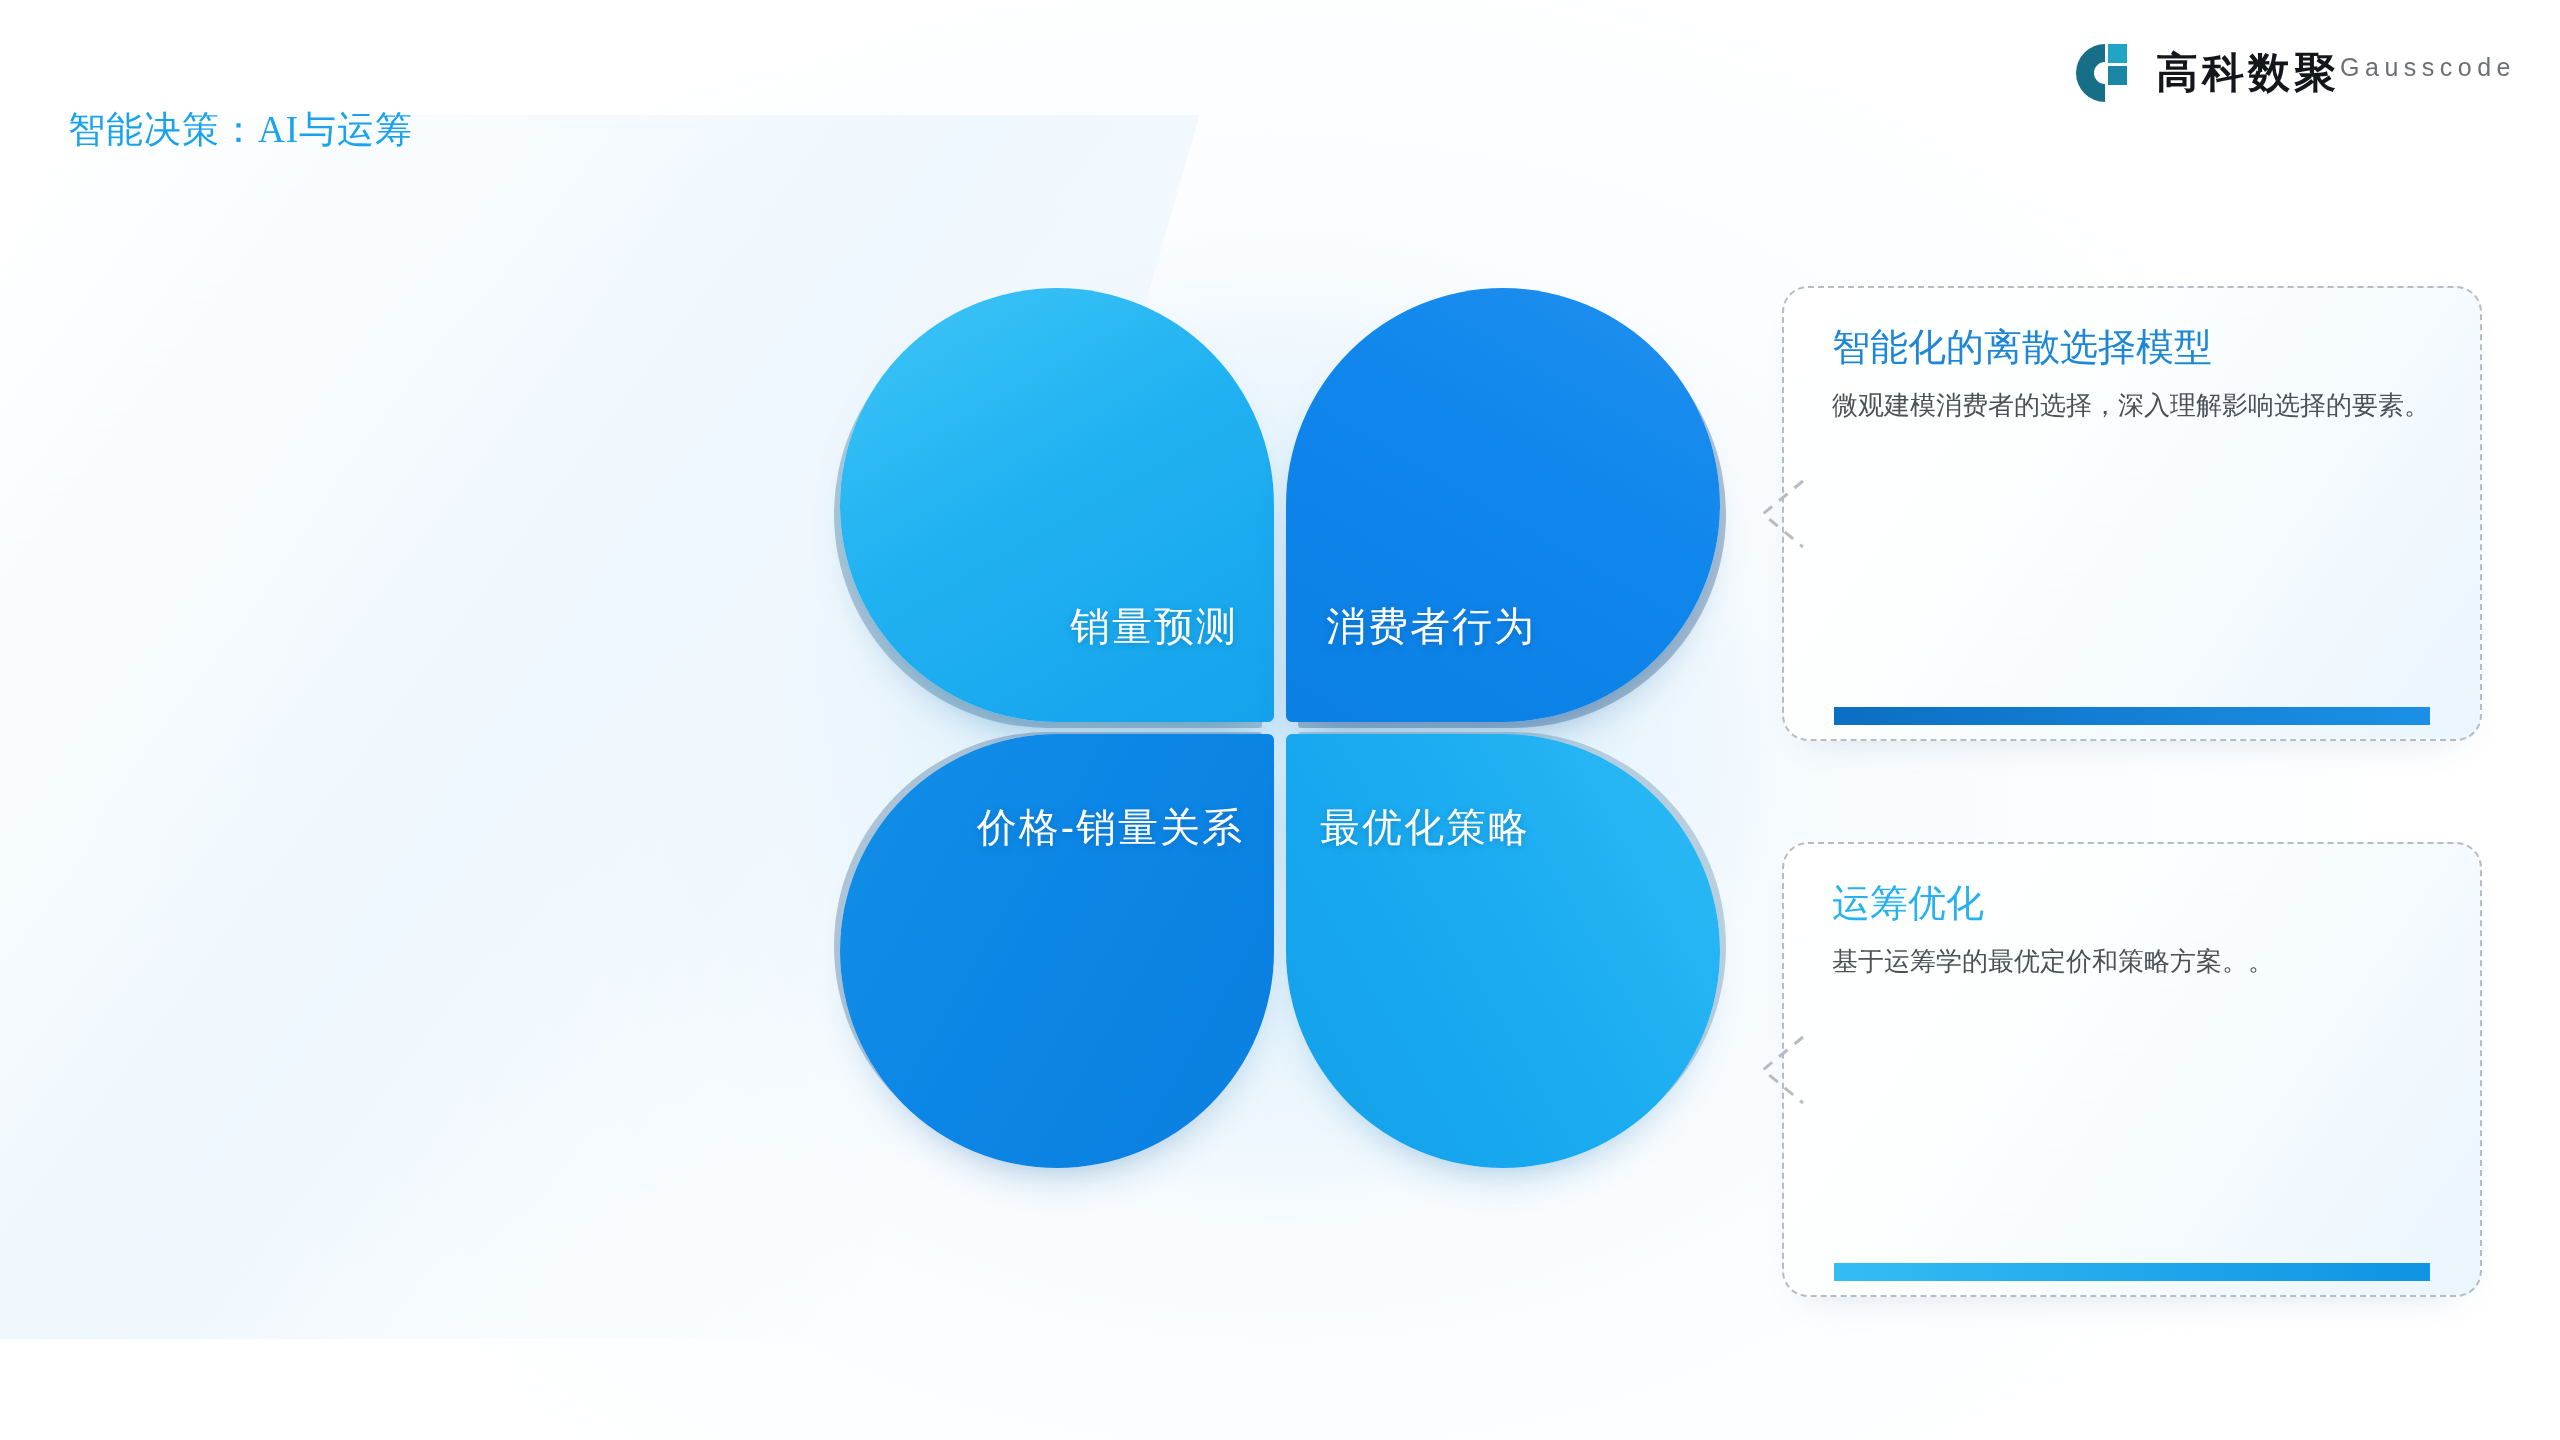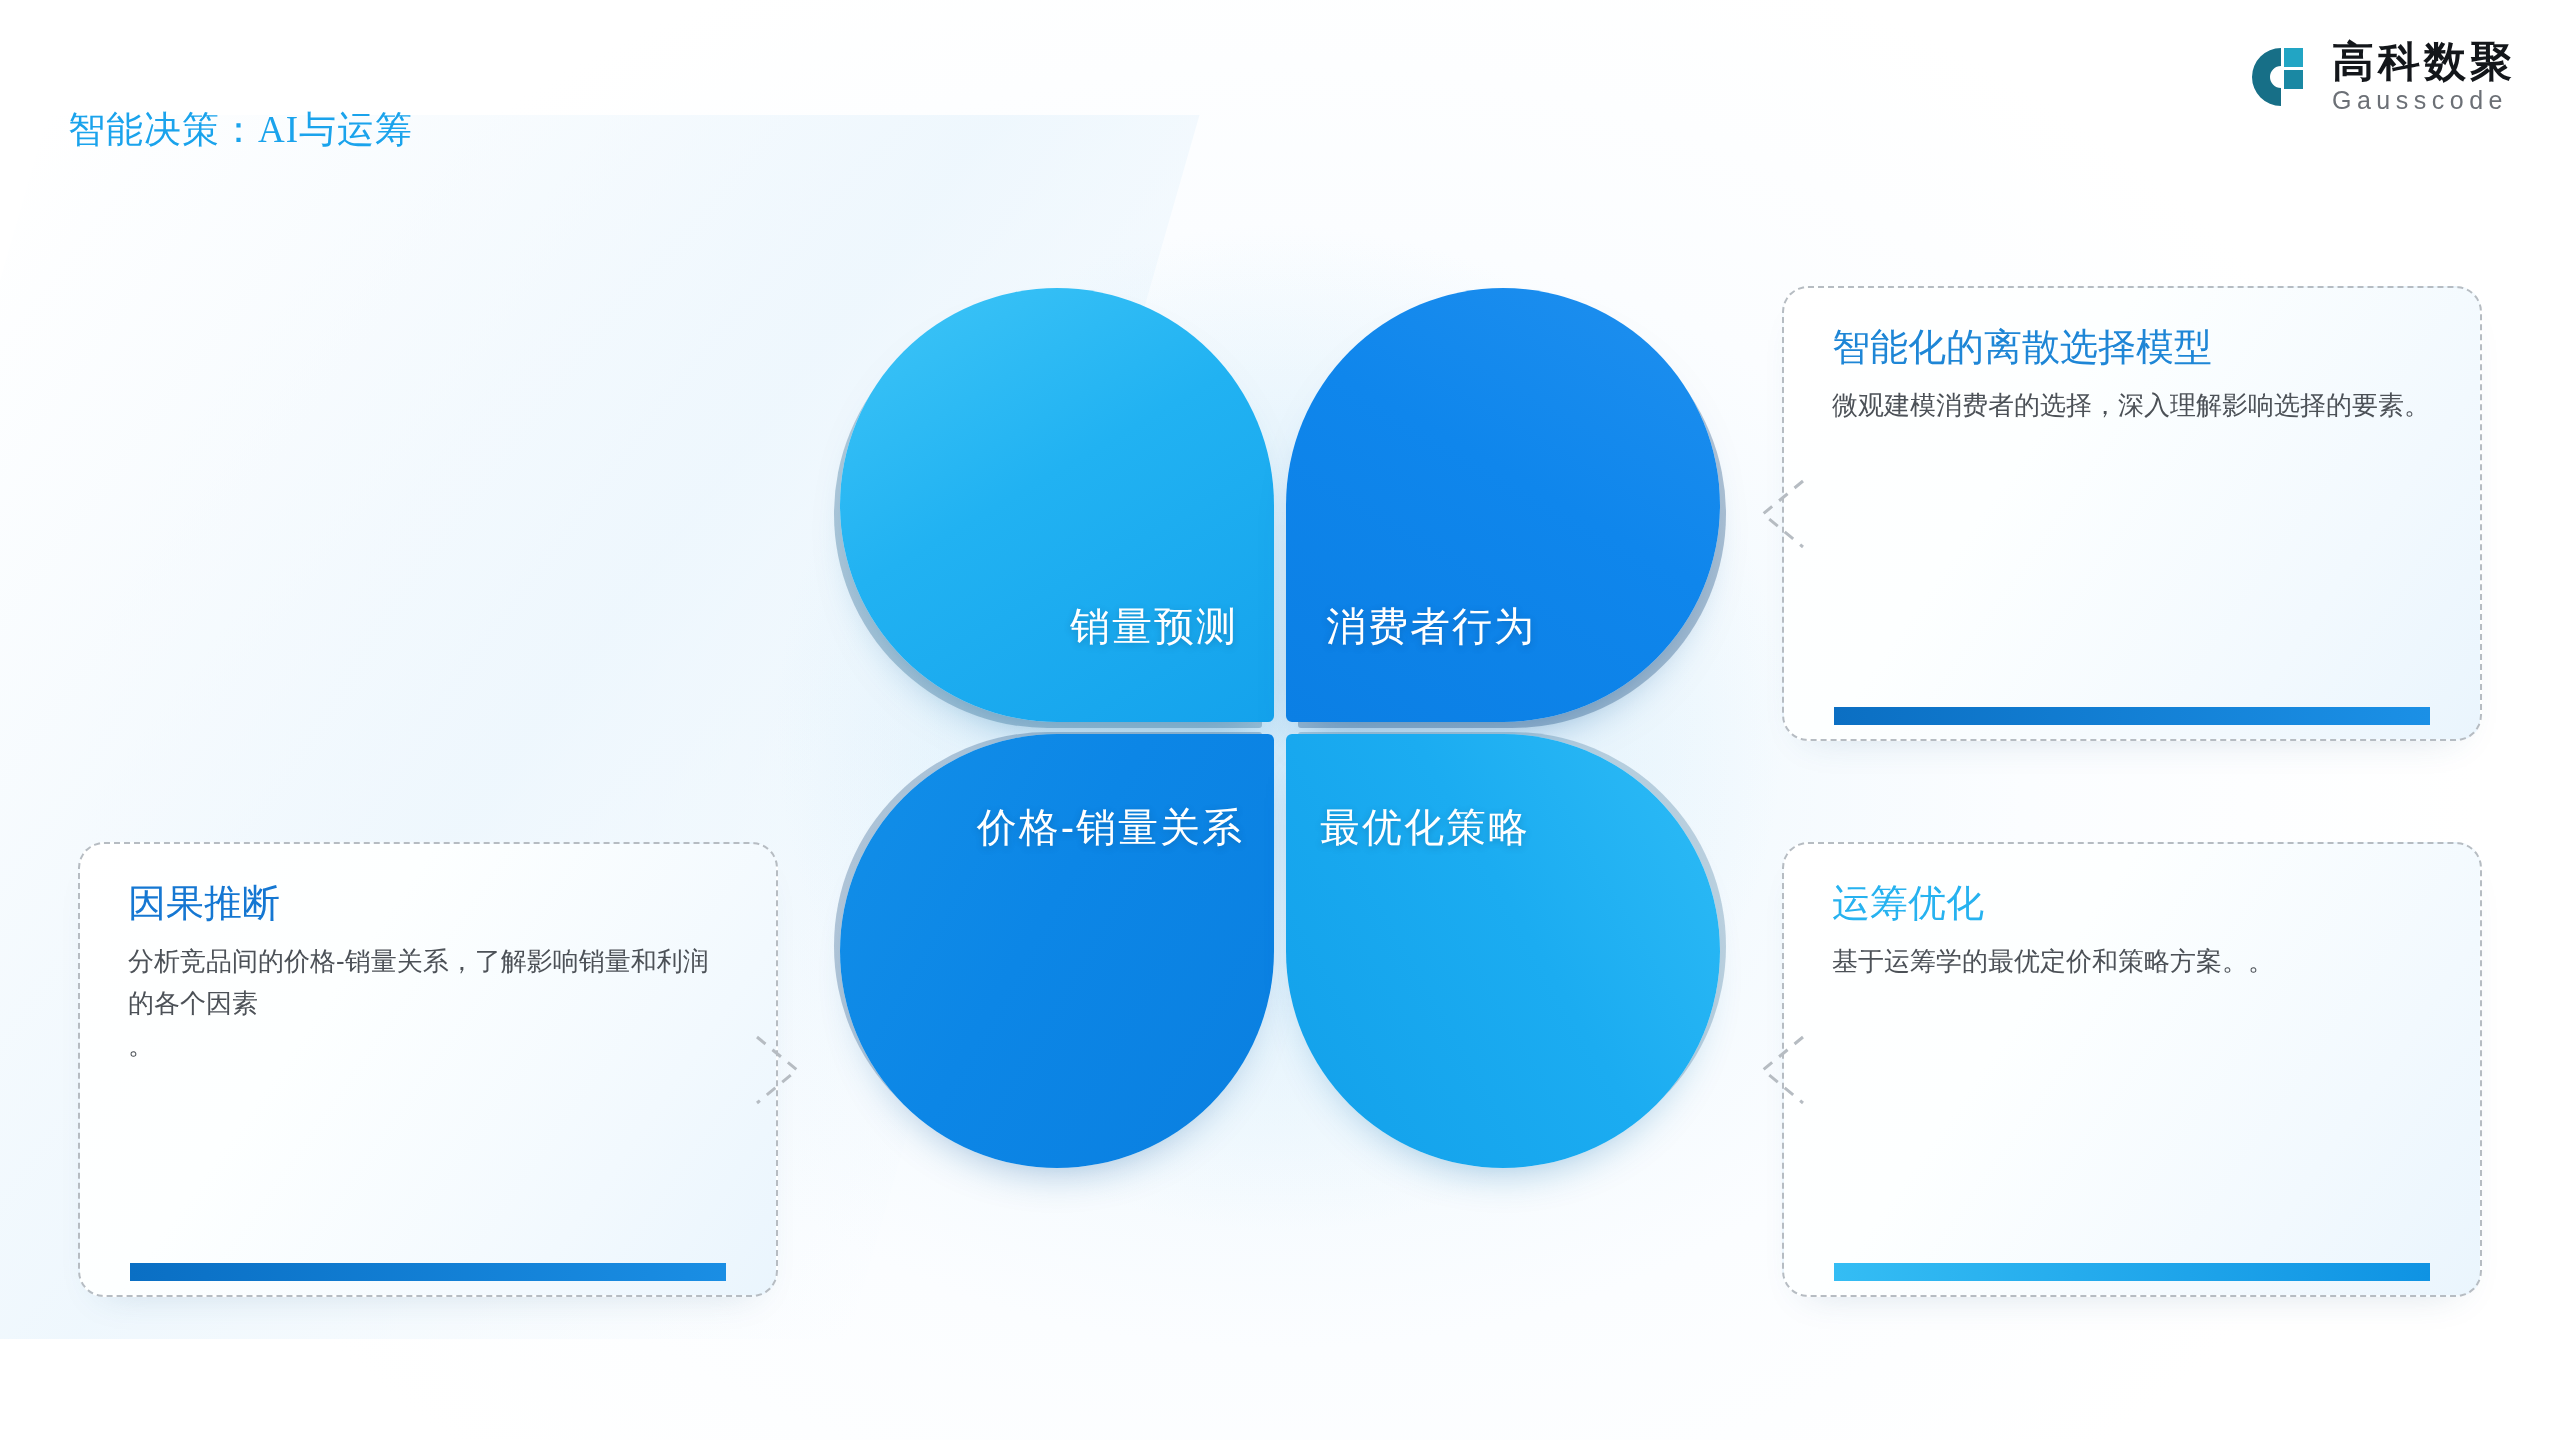--- a/index.html
+++ b/index.html
@@ -49,21 +49,21 @@
 
   .brand {
     position: absolute;
     right: 44px;
     top: 40px;
     display: flex;
     align-items: center;
     gap: 18px;
   }
   .brand-mark { width: 66px; height: 66px; display:block; }
-  .brand-text { display: flex; flex-direction: column; justify-content: center; }
+  .brand-text { display: flex; flex-direction: row; justify-content: center; }
   .brand-cn {
     font-size: 42px;
     font-weight: 700;
     letter-spacing: 4px;
     color: #13161a;
     line-height: 1.05;
   }
   .brand-en {
     font-size: 25px;
     letter-spacing: 5.5px;
@@ -229,33 +229,20 @@
         <rect x="36" y="26" width="19" height="19" fill="#1b8ba6" opacity=".9"></rect>
       </svg>
     </span>
     <span class="brand-text">
       <span class="brand-cn">高科数聚</span>
       <span class="brand-en">Gausscode</span>
     </span>
   </div>
 
 
-  <div class="card" id="card-bl">
-    <div class="card-inner">
-      <div class="card-title t-blue">因果推断</div>
-      <div class="card-desc">分析竞品间的价格-销量关系，了解影响销量和利润的各个因素
-。</div>
-      <div class="card-bar bar-blue"></div>
-    </div>
-    <span class="notch">
-      <svg viewBox="0 0 46 70" xmlns="http://www.w3.org/2000/svg">
-        <path d="M2 2 L42 35 L2 68" fill="none" stroke="#b6bcc2" stroke-width="3" stroke-dasharray="11 9" stroke-linecap="butt"></path>
-      </svg>
-    </span>
-  </div>
 
   <div class="card" id="card-tr">
     <div class="card-inner">
       <div class="card-title t-blue2">智能化的离散选择模型</div>
       <div class="card-desc">微观建模消费者的选择，深入理解影响选择的要素。</div>
       <div class="card-bar bar-blue2"></div>
     </div>
     <span class="notch">
       <svg viewBox="0 0 46 70" xmlns="http://www.w3.org/2000/svg">
         <path d="M44 2 L4 35 L44 68" fill="none" stroke="#b6bcc2" stroke-width="3" stroke-dasharray="11 9" stroke-linecap="butt"></path>

